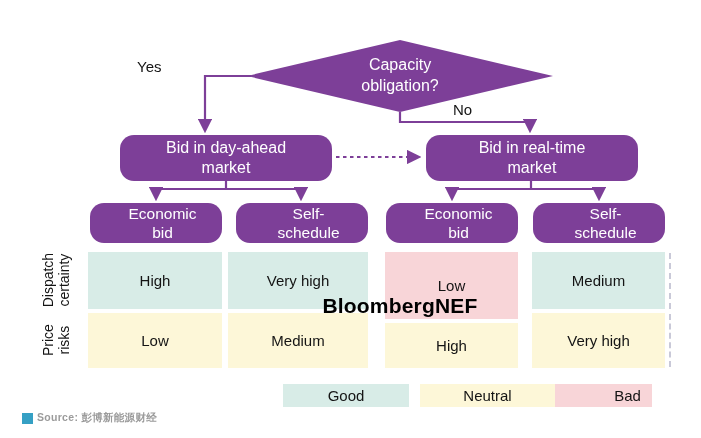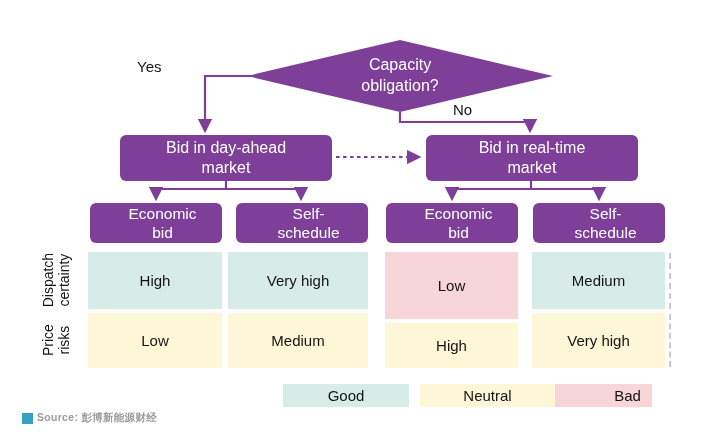--- a/index.html
+++ b/index.html
@@ -13,21 +13,21 @@
          color:#6d6b62;letter-spacing:.5px;}
   .overlay{position:absolute;left:0;top:0;pointer-events:none;}
   .diamond{position:absolute;left:247px;top:40px;width:306px;height:72px;background:var(--purple);
            clip-path:polygon(50% 0,100% 50%,50% 100%,0 50%);
            display:flex;align-items:center;justify-content:center;text-align:center;
            color:#fff;font-size:16px;line-height:1.3;white-space:pre-line;}
   .branch{position:absolute;font-size:15px;color:#141414;}
   .yes{left:137px;top:58px;}
   .no{left:453px;top:101px;}
   .pbox{position:absolute;background:var(--purple);color:#fff;display:flex;align-items:center;
-        justify-content:center;text-align:center;white-space:pre-line;line-height:1.25;border-radius:6px;}
+        justify-content:center;text-align:center;white-space:pre-line;line-height:1.25;border-radius:14px;}
   .market{width:212px;height:46px;top:135px;font-size:16px;}
   .da{left:120px;} .rt{left:426px;}
   .bid{top:203px;width:132px;height:40px;font-size:15.5px;padding-left:13px;}
   .b1{left:90px;} .b2{left:236px;} .b3{left:386px;} .b4{left:533px;}
   .cell{position:absolute;display:flex;align-items:center;justify-content:center;
         font-size:15px;color:#141414;}
   .cell[data-tone="good"],.lg[data-tone="good"]{background:var(--good);}
   .cell[data-tone="neutral"],.lg[data-tone="neutral"]{background:var(--neutral);}
   .cell[data-tone="bad"],.lg[data-tone="bad"]{background:var(--bad);}
   .r1{top:252px;height:57px;} .r2{top:313px;height:55px;}
@@ -107,20 +107,21 @@
   <div class="cell r1 c4" data-tone="good">Medium</div>
 
   <div class="cell r2 c1" data-tone="neutral">Low</div>
   <div class="cell r2 c2" data-tone="neutral">Medium</div>
   <div class="cell r2 c3" data-tone="neutral">High</div>
   <div class="cell r2 c4" data-tone="neutral">Very high</div>
 
   <div class="dash-v dv1"></div>
   <div class="dash-v dv2"></div>
 
+  <div class="watermark">BloombergNEF</div>
 
   <div class="lg lg1" data-tone="good">Good</div>
   <div class="lg lg2" data-tone="neutral">Neutral</div>
   <div class="lg lg3" data-tone="bad">Bad</div>
 
   <div class="source">
     <span class="source-icon"></span>
     <span class="source-text">Source: 彭博新能源财经</span>
   </div>
 

